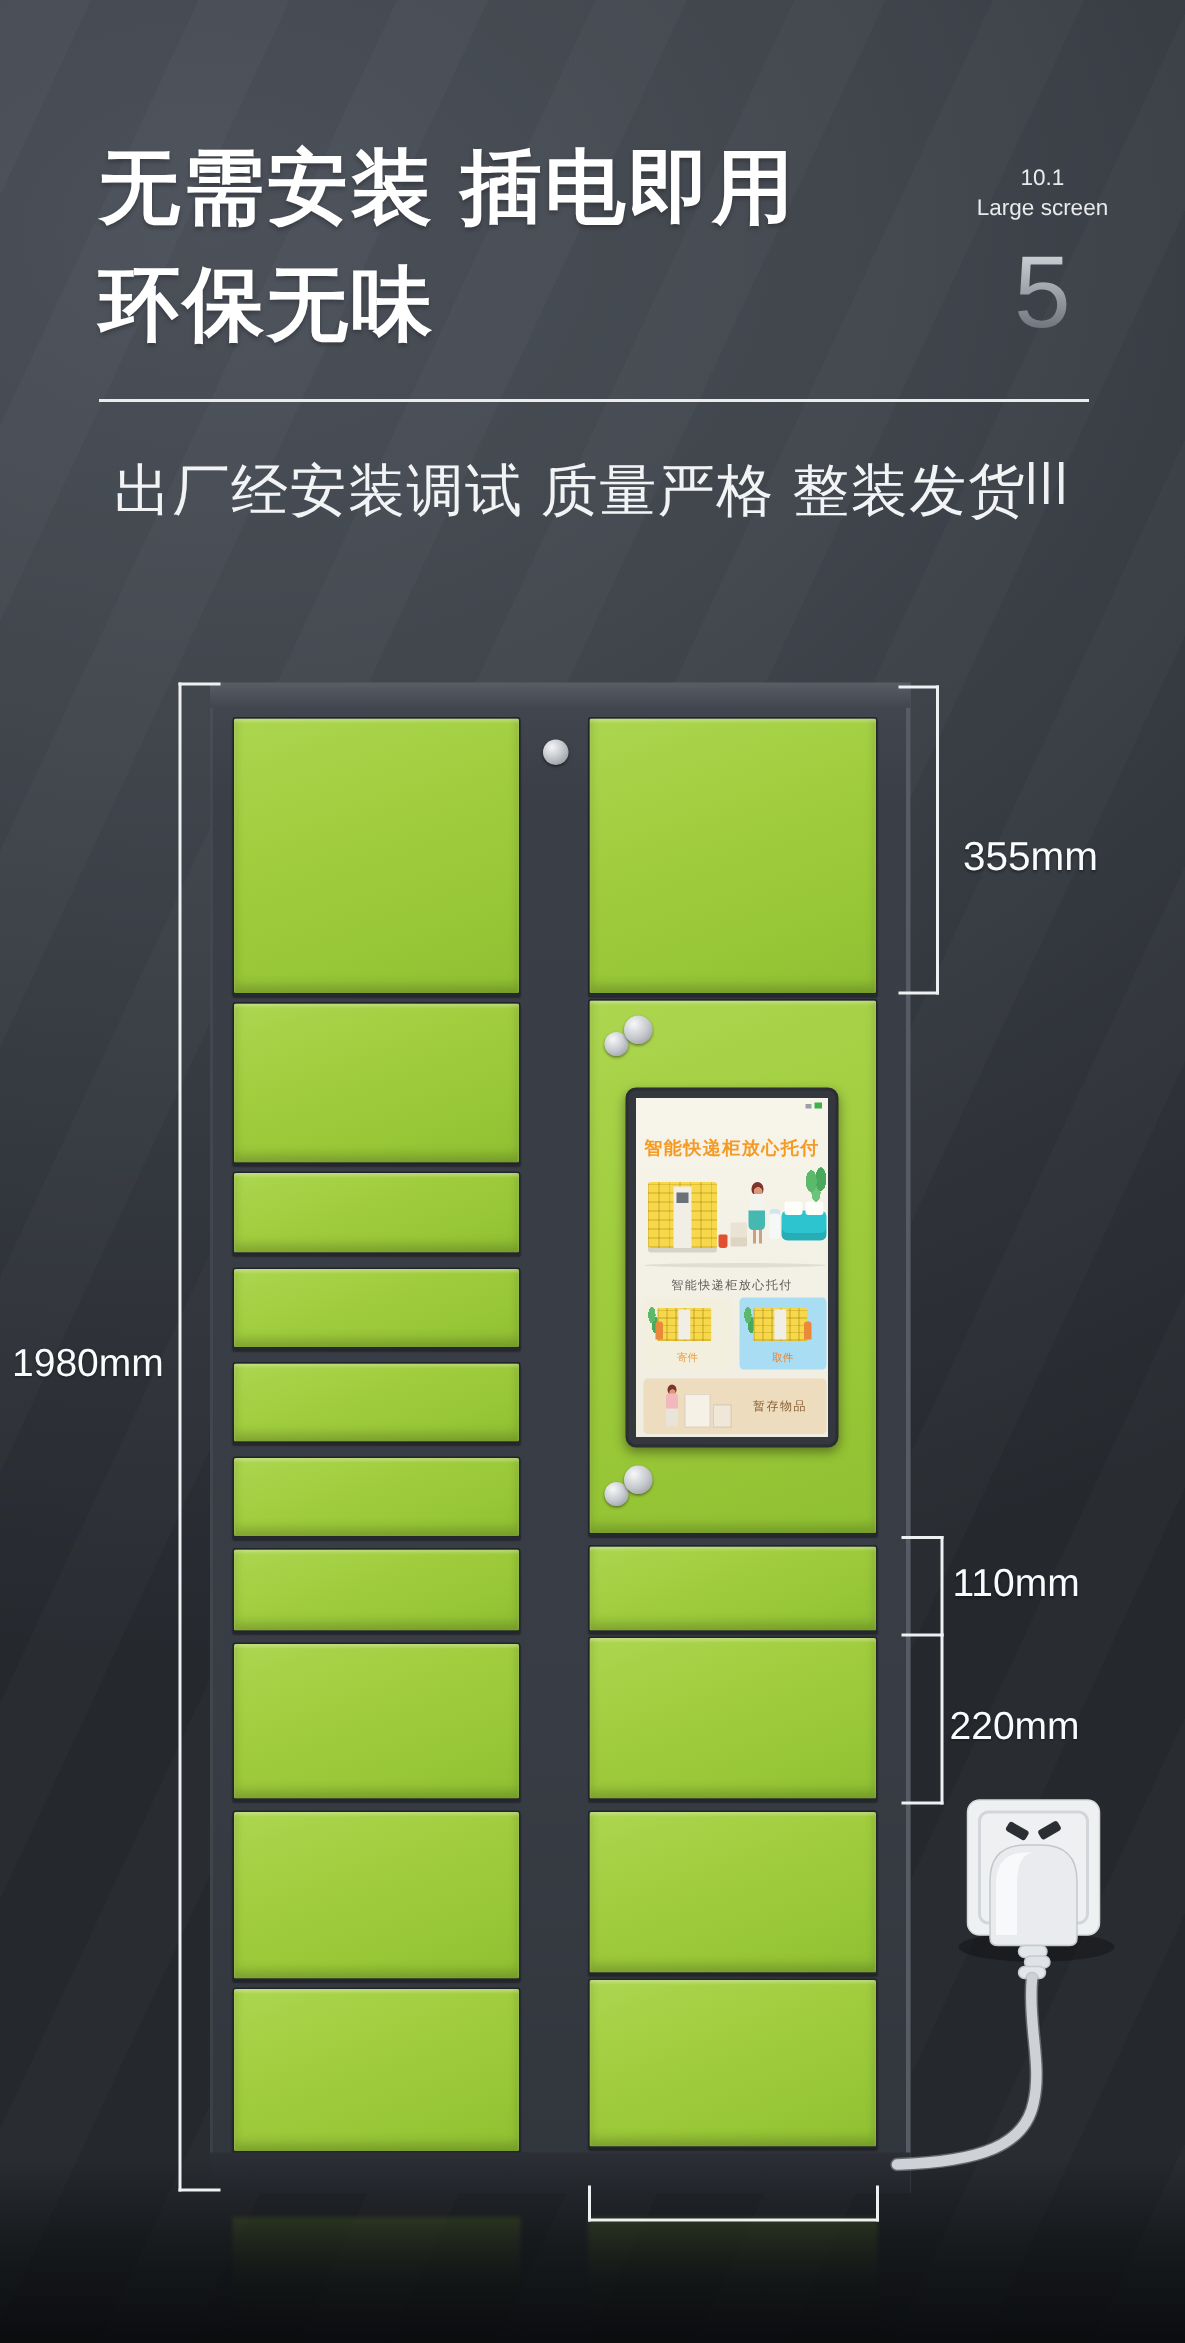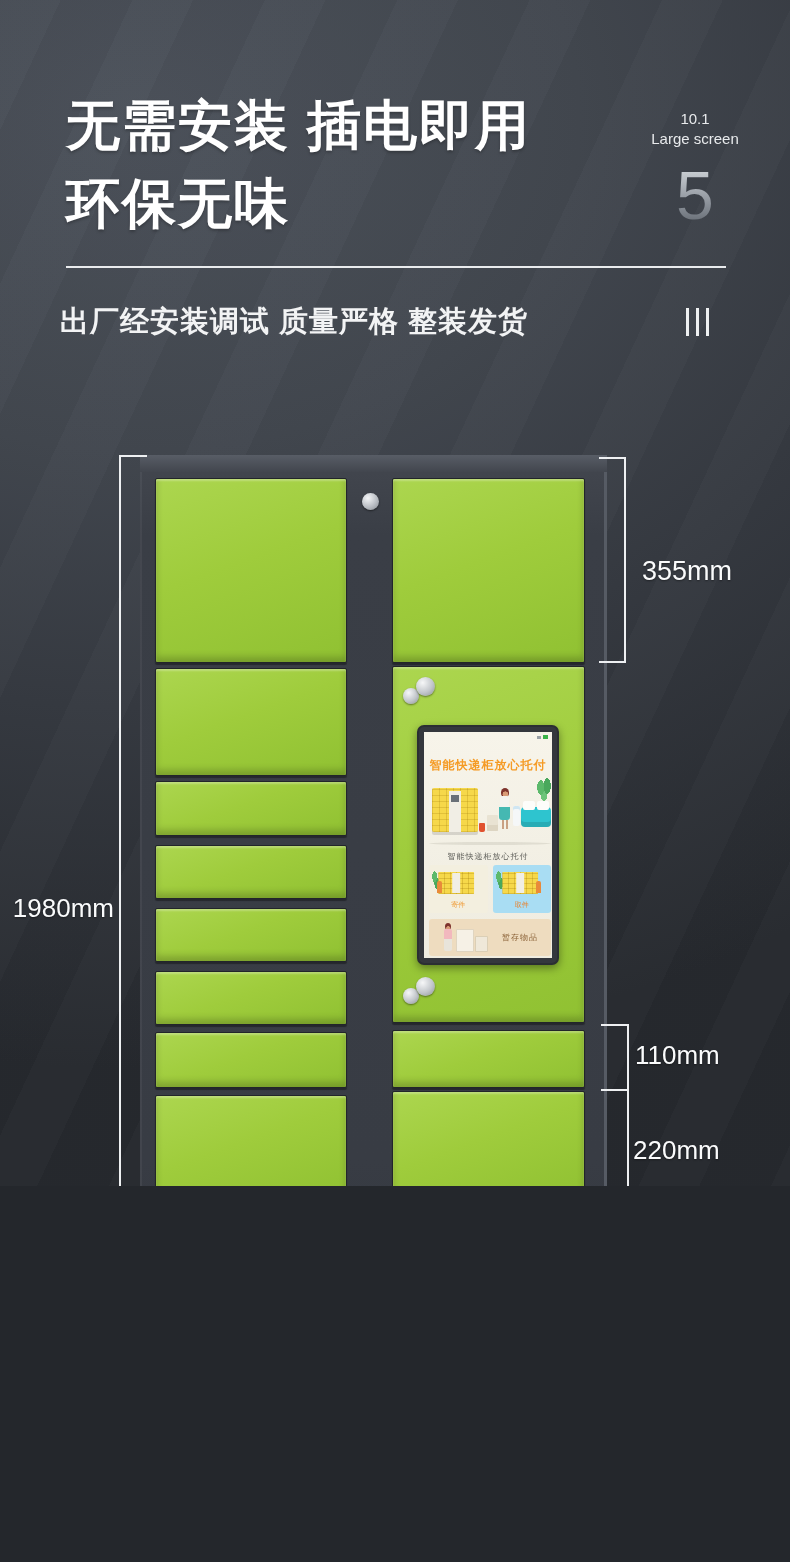--- a/index.html
+++ b/index.html
@@ -1,36 +1,36 @@
 <!DOCTYPE html>
 <html><head>
 <meta charset="utf-8">
 <style>
   * { margin:0; padding:0; box-sizing:border-box; }
   html,body { background:#24272c; }
   body { font-family:"Liberation Sans","DejaVu Sans",sans-serif; }
   #stage{
-    position:relative; width:790px; height:1186px; margin:0 auto; overflow:hidden;
+    position:relative; width:790px; height:1562px; margin:0 auto; overflow:hidden;
     background:
       repeating-linear-gradient(115deg, rgba(255,255,255,0.015) 0 55px, rgba(0,0,0,0.02) 55px 120px),
       radial-gradient(1250px 950px at 18% 10%, #4c525b 0%, #42474f 35%, #363a41 62%, #26292e 100%);
   }
   .abs{ position:absolute; }
 
   
   .title{ left:66px; top:86px; color:#ffffff; font-size:54px; font-weight:800;
           line-height:78px; letter-spacing:2px; white-space:nowrap;
           text-shadow:0 2px 3px rgba(0,0,0,0.25); }
   .badge-small{ left:640px; width:110px; text-align:center; color:#e8eaec; font-size:15px; }
   .badge-number{ left:640px; top:156px; width:110px; text-align:center; font-size:68px; font-weight:200;
                  background:linear-gradient(180deg,#dde1e5 5%, #8d939b 60%, #545a62 100%);
                  -webkit-background-clip:text; background-clip:text;
                  -webkit-text-fill-color:transparent; color:#b9bec5; }
   .divider{ left:66px; top:266px; width:660px; height:2px; background:#e9ebed; }
-  .subtitle{ left:60px; top:302px; color:#f2f3f4; font-size:29px; font-weight:700;
+  .subtitle{ left:76px; top:302px; color:#f2f3f4; font-size:38px; font-weight:400;
              letter-spacing:1px; white-space:nowrap; }
   .bars{ left:686px; top:308px; display:flex; gap:7px; }
   .bars i{ display:block; width:3px; height:28px; background:#eef0f1; }
 
   
   #cabinet{ left:140px; top:455px; width:467px; height:1007px;
             background:linear-gradient(180deg,#43474f 0%, #3a3e46 8%, #383c44 70%, #31353c 100%);
             box-shadow:inset -3px 0 0 #565b64, inset 2px 0 0 rgba(255,255,255,0.05); }
   .cab-top{ left:0; top:0; width:100%; height:17px;
             background:linear-gradient(180deg,#585d66, #42464e); }
@@ -248,21 +248,21 @@
         </div>
       </div>
     </div>
 
     <div class="abs cab-base"></div>
   </div>
 
   <div class="abs dim-line" style="left:119px;top:455px;width:2px;height:1006px;"></div>
   <div class="abs dim-line" style="left:119px;top:455px;width:28px;height:2px;"></div>
   <div class="abs dim-line" style="left:119px;top:1459px;width:28px;height:2px;"></div>
-  <div class="abs dim-label" style="left:8px;top:893px;width:106px;text-align:right;">1980mm</div>
+  <div class="abs dim-label" style="left:8px;top:893px;width:106px;">1980mm</div>
 
   <div class="abs dim-line" style="left:624px;top:457px;width:2px;height:206px;"></div>
   <div class="abs dim-line" style="left:599px;top:457px;width:27px;height:2px;"></div>
   <div class="abs dim-line" style="left:599px;top:661px;width:27px;height:2px;"></div>
   <div class="abs dim-label" style="left:642px;top:556px;font-size:27px;">355mm</div>
 
   <div class="abs dim-line" style="left:627px;top:1024px;width:2px;height:67px;"></div>
   <div class="abs dim-line" style="left:601px;top:1024px;width:28px;height:2px;"></div>
   <div class="abs dim-line" style="left:601px;top:1089px;width:28px;height:2px;"></div>
   <div class="abs dim-label" style="left:635px;top:1040px;">110mm</div>

